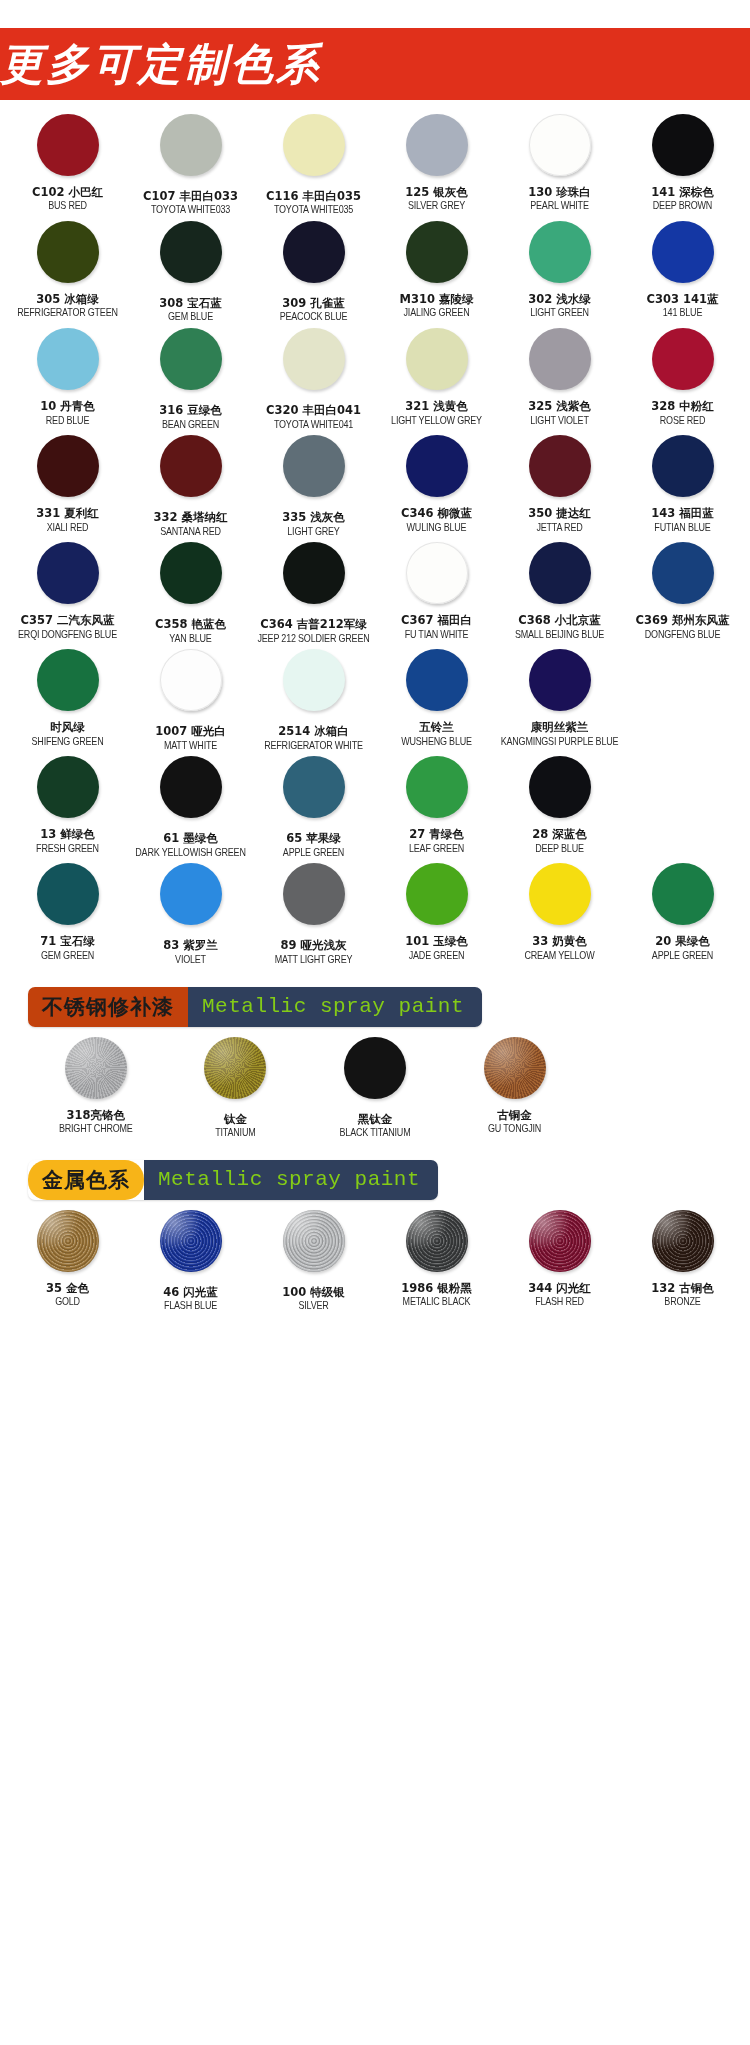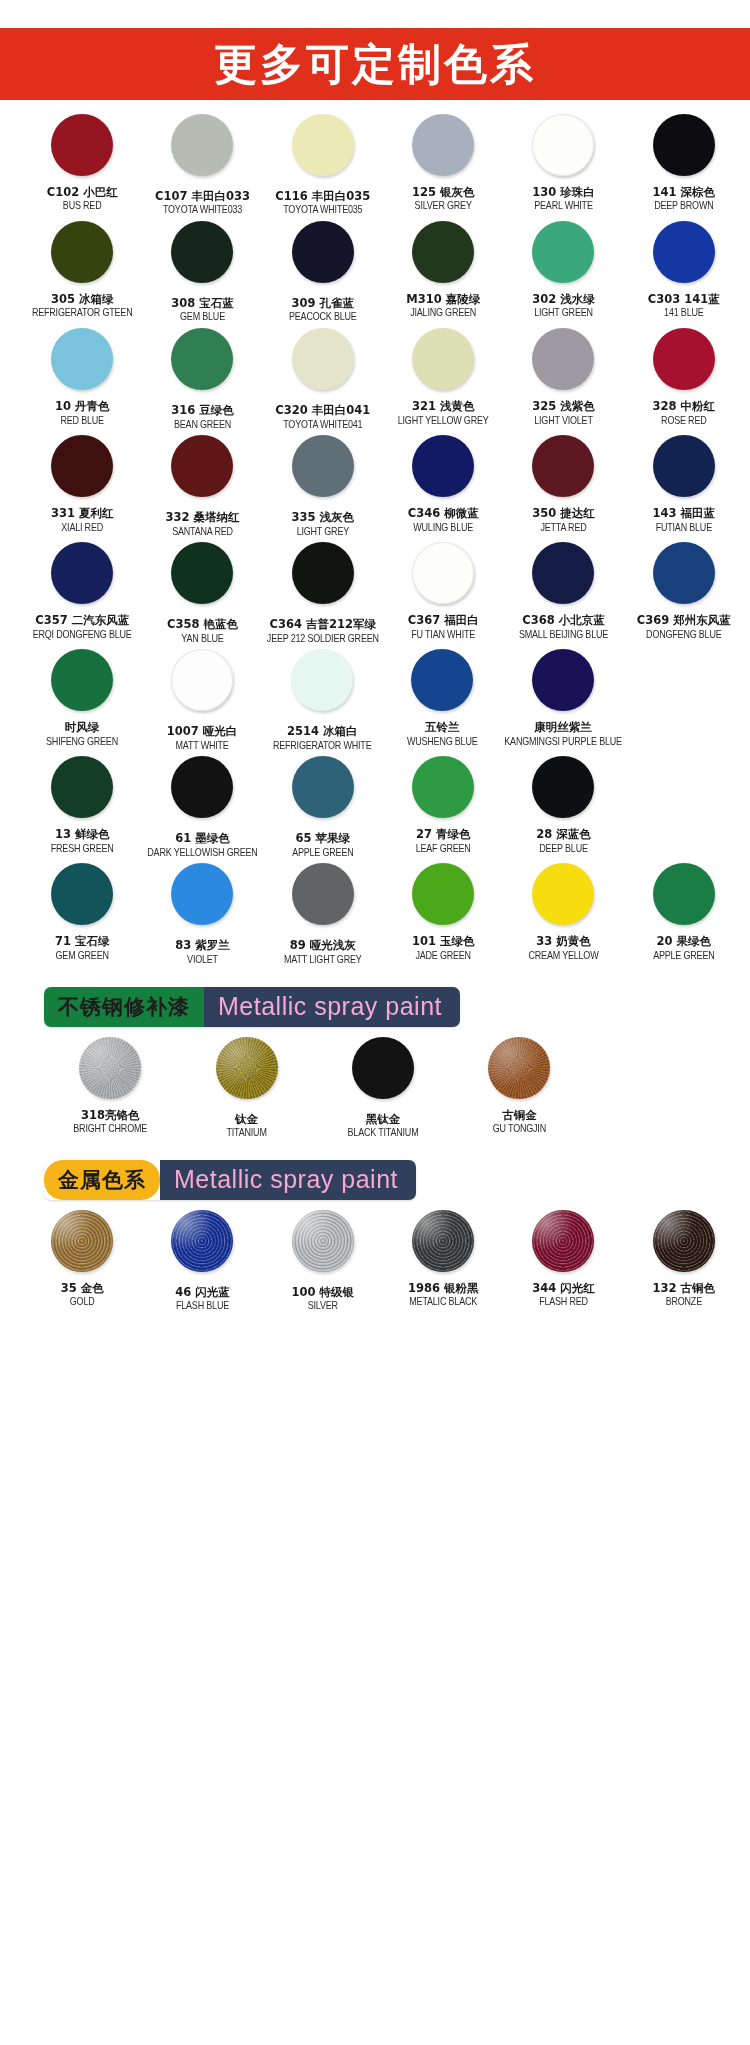--- a/index.html
+++ b/index.html
@@ -10,33 +10,34 @@
   }
   body { width: 750px; height: 2045px; position: relative; overflow: hidden; }
 
   
   .top-gap { height: 28px; background: #ffffff; }
   .banner-red {
     height: 72px;
     background: #e0301b;
     display: flex;
     align-items: center;
-    justify-content: center;
+    justify-content: flex-start;
+    font-style: italic;
   }
   .banner-red .title {
     color: #ffffff;
     font-size: 43px;
     font-weight: bold;
     letter-spacing: 3px;
     line-height: 1;
     font-family: "DejaVu Sans", "Liberation Sans", sans-serif;
   }
 
   
-  .grid-wrap { padding: 14px 6px 0 22px; }
+  .grid-wrap { padding: 14px 6px 0 6px; }
   .srow {
     display: grid;
     grid-template-columns: repeat(6, 1fr);
     align-items: start;
     margin-bottom: 4px;
   }
   .cell {
     display: flex;
     flex-direction: column;
     align-items: center;
@@ -89,27 +90,27 @@
     font-size: 21px;
     font-weight: bold;
     display: flex;
     align-items: center;
     padding: 0 14px;
     letter-spacing: 1px;
     font-family: "DejaVu Sans", "Liberation Sans", sans-serif;
   }
   .sec-en {
     background: #2f3f5c;
-    color: #f9a8d4;
-    font-size: 25px;
+    color: #84cc16;
+    font-size: 21px;
     display: flex;
     align-items: center;
     padding: 0 18px 0 14px;
     letter-spacing: 0.5px;
-    font-family: Liberation Sans, sans-serif;
+    font-family: Liberation Mono, monospace;
   }
 
   .srow.five { grid-template-columns: repeat(5, 1fr); padding: 0 40px; gap: 40px; }
 
   
   .disc.metal {
     background-image:
       radial-gradient(circle at 30% 25%, rgba(255,255,255,0.38), rgba(255,255,255,0) 55%),
       repeating-conic-gradient(rgba(255,255,255,0.16) 0deg 3deg, rgba(0,0,0,0.14) 3deg 6deg);
     background-blend-mode: screen, overlay;
@@ -477,21 +478,21 @@
             <div class="labels">
               <div class="cn">20 果绿色</div>
               <div class="en">APPLE GREEN</div>
             </div>
           </div>
       </div>
     </div>
 
     <div>
       <div class="sec-banner">
-        <div class="sec-cn" style="background: #15803d;">不锈钢修补漆</div>
+        <div class="sec-cn" style="background: #c2410c;">不锈钢修补漆</div>
         <div class="sec-en" style="background: rgb(47, 63, 92);">Metallic spray paint</div>
       </div>
       <div class="srow five">
         <div class="cell">
             <div class="disc metal" style="background-color: rgb(167, 168, 170);"></div>
             <div class="labels">
               <div class="cn">318亮铬色</div>
               <div class="en">BRIGHT CHROME</div>
             </div>
           </div>

